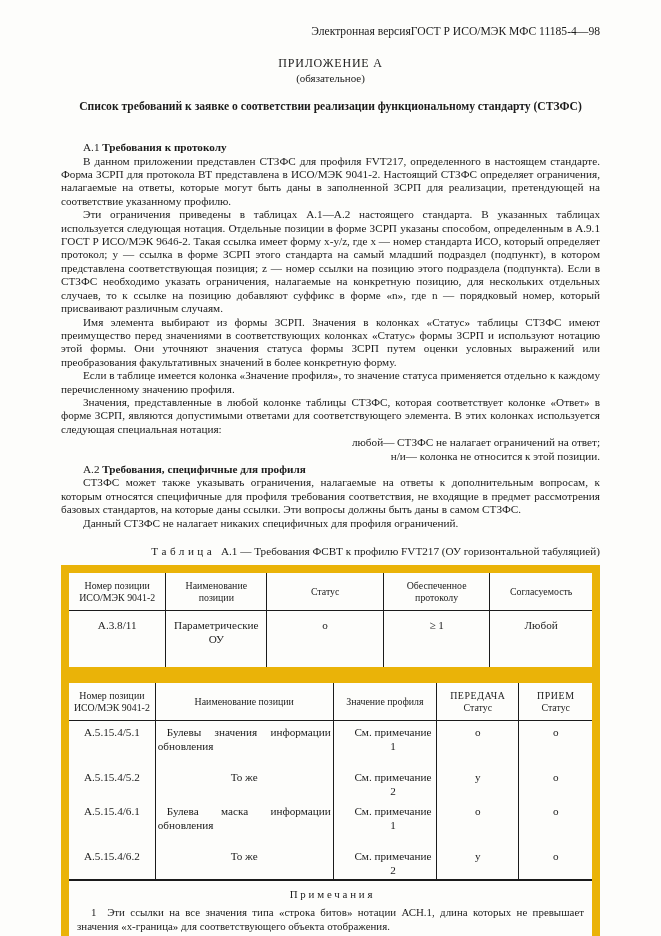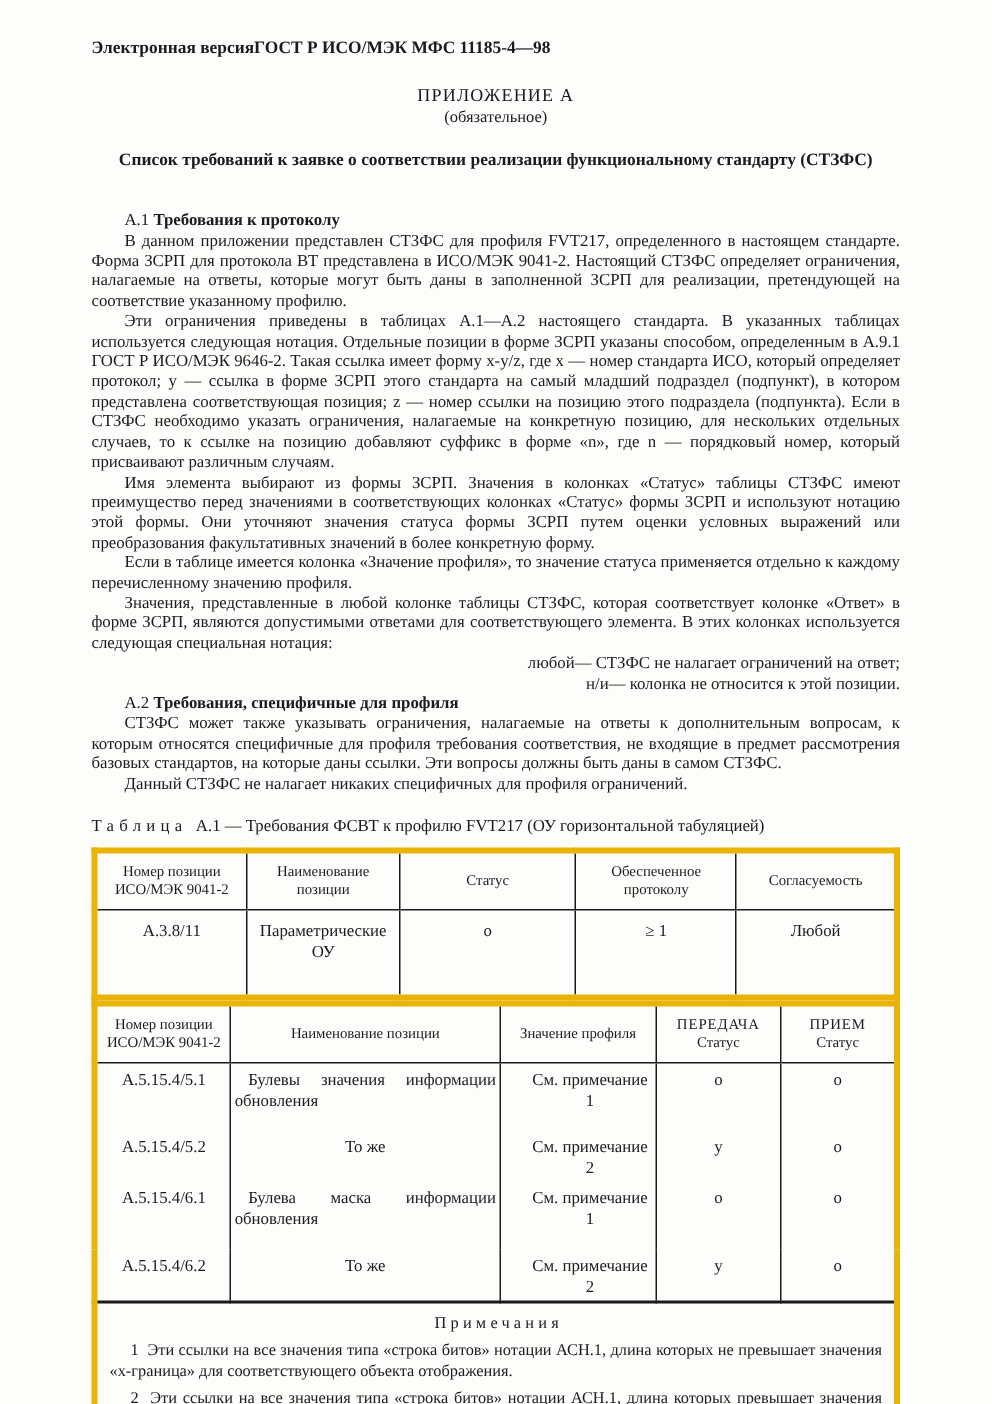--- a/index.html
+++ b/index.html
@@ -11,42 +11,42 @@
     color: #1b1b1b;
     -webkit-font-smoothing: antialiased;
   }
   .content {
     padding: 25px 61px 0 61px;
     font-size: 11.2px;
     line-height: 13.4px;
     text-align: justify;
   }
   .running-header {
-    display: flex; justify-content: flex-start;
-    font-weight: bold; font-size: 11.6px;
+    display: flex; justify-content: flex-end;
+    font-weight: normal; font-size: 11.6px;
     margin-bottom: 19px;
   }
   .appendix-title { text-align: center; font-size: 12px; letter-spacing: 0.8px; margin-bottom: 1px; }
   .appendix-sub { text-align: center; font-size: 11px; margin-bottom: 15px; }
   .doc-title {
     text-align: center; font-weight: bold; font-size: 11.6px;
     line-height: 14px; margin: 0 2px 27px 2px;
   }
   p.body-par { margin: 0; text-indent: 22px; }
   p.sec-head { margin: 0; text-indent: 22px; }
   p.sec-head b { font-weight: bold; }
   .notation-line { padding-left: 22px; text-align: right; }
   .notation-line .term { display: inline-block; width: 40px; }
-  .tbl-caption { margin: 15px 0 7px 0; text-indent: 0; text-align: left; font-size: 11.2px; }
+  .tbl-caption { margin: 15px 0 7px 0; text-indent: 0; text-align: right; font-size: 11.2px; }
   .spaced { letter-spacing: 3.5px; }
   .spaced2 { letter-spacing: 2.8px; }
 
   table.gost {
     width: 100%; border-collapse: collapse; table-layout: fixed;
-    border: 4px solid #eab308;
+    border: 8px solid #eab308;
   }
   table.gost th, table.gost td {
     border-left: 1.5px solid #1b1b1b;
     padding: 2px 4px;
     overflow: hidden;
   }
   table.gost th:first-child, table.gost td:first-child { border-left: none; }
   table.gost thead th {
     border-bottom: 1.5px solid #1b1b1b;
     font-weight: normal; font-size: 9.9px; line-height: 12px;

